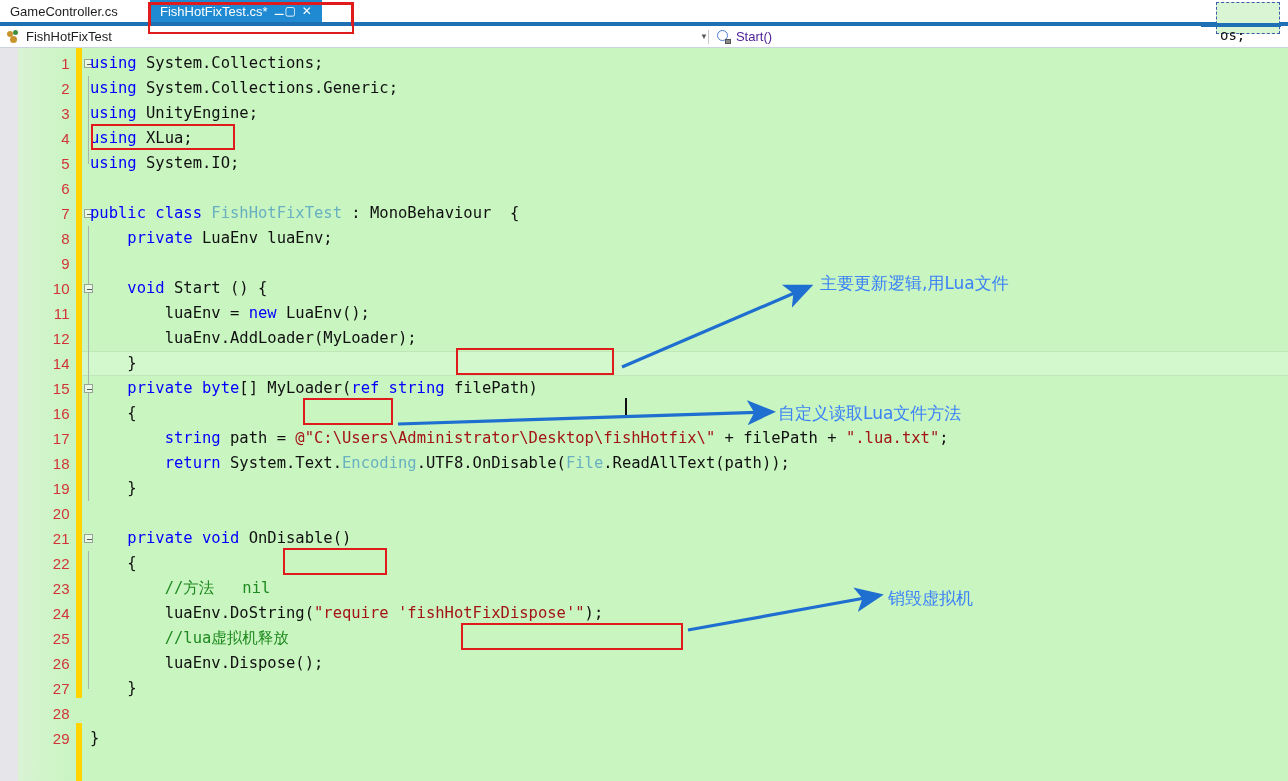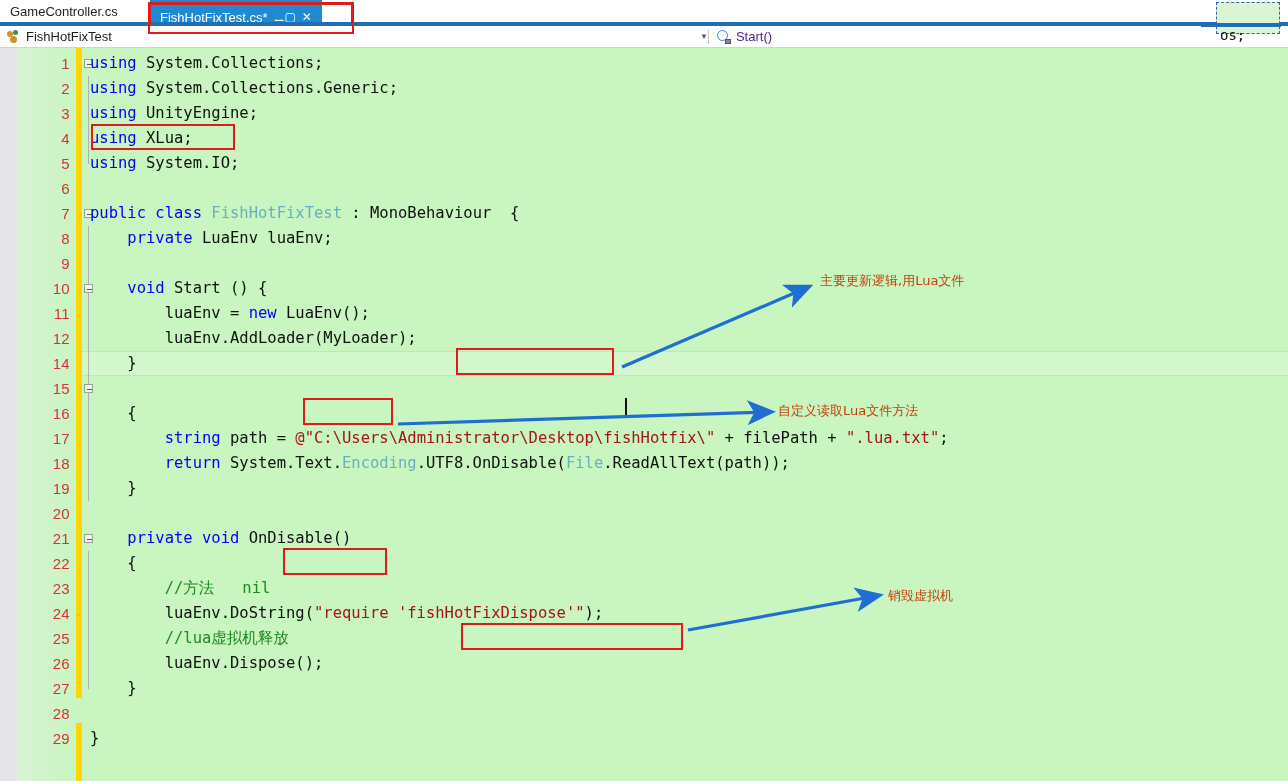--- a/index.html
+++ b/index.html
@@ -23,21 +23,21 @@
     padding:0 10px; font-size:13px; color:#1e1e1e;
     background:#ffffff; white-space:nowrap;
     font-family:"Liberation Sans", sans-serif;
     text-align:right;
   }
   .tab.inactive { color:#1e1e1e; }
   .tab.active {
     background:#1f8ad2; color:#ffffff;
   }
   #active-tab-wrap {
-    position:absolute; left:150px; top:0px; height:34px;
+    position:absolute; left:150px; top:0px; height:22px;
     display:flex; align-items:stretch;
   }
   .tab-pin, .tab-close {
     font-size:12px; line-height:1; color:#ffffff; cursor:default;
   }
   .tab-spacer-white { background:#ffffff; width:54px; }
   #tabstrip-underline {
     position:absolute; left:0; top:22px; width:1288px; height:4px;
     background:#1f6fb5;
   }
@@ -152,21 +152,21 @@
   .rbox { position:absolute; border:2.5px solid #e01b1b; pointer-events:none; }
 
   
   #overlay {
     position:absolute; left:0; top:0; width:1288px; height:781px;
     pointer-events:none;
   }
   .annot-text {
     position:absolute;
     font-family:"DejaVu Sans", sans-serif;
-    font-size:13px; color:#c2410c; white-space:nowrap;
+    font-size:17px; color:#3b82f6; white-space:nowrap;
   }
 
   
   #os-frag {
     position:absolute; left:1216px; top:2px; width:64px; height:32px;
     border:1px dashed #3b5ea8; background:#d9f5d3;
   }
   #os-frag .ostext {
     position:absolute; left:3px; top:24px;
     font-family:"DejaVu Sans Mono", monospace; font-size:14px; color:#101010;
@@ -234,21 +234,21 @@
       <div class="cline"><span class="lnum">4</span><span class="vline "></span><span class="ctext"><span class="kw">using </span><span class="pun">XLua;</span></span></div>
       <div class="cline"><span class="lnum">5</span><span class="vline half-bot"></span><span class="ctext"><span class="kw">using </span><span class="pun">System.IO;</span></span></div>
       <div class="cline"><span class="lnum">6</span><span class="ctext"></span></div>
       <div class="cline"><span class="lnum">7</span><span class="fold"></span><span class="ctext"><span class="kw">public class </span><span class="typ">FishHotFixTest</span><span class="pun"> : MonoBehaviour  {</span></span></div>
       <div class="cline"><span class="lnum">8</span><span class="vline "></span><span class="ctext"><span class="pun">    </span><span class="kw">private </span><span class="pun">LuaEnv luaEnv;</span></span></div>
       <div class="cline"><span class="lnum">9</span><span class="vline "></span><span class="ctext"></span></div>
       <div class="cline"><span class="lnum">10</span><span class="vline "></span><span class="fold"></span><span class="ctext"><span class="pun">    </span><span class="kw">void </span><span class="pun">Start () {</span></span></div>
       <div class="cline"><span class="lnum">11</span><span class="vline "></span><span class="ctext"><span class="pun">        luaEnv = </span><span class="kw">new </span><span class="pun">LuaEnv();</span></span></div>
       <div class="cline"><span class="lnum">12</span><span class="vline "></span><span class="ctext"><span class="pun">        luaEnv.AddLoader(MyLoader);</span></span></div>
       <div class="cline"><span class="lnum">14</span><span class="vline "></span><span class="ctext"><span class="pun">    }</span></span></div>
-      <div class="cline"><span class="lnum">15</span><span class="vline "></span><span class="fold"></span></div>
+      <div class="cline"><span class="lnum">15</span><span class="vline "></span><span class="fold"></span><span class="ctext"><span class="pun">    </span><span class="kw">private </span><span class="kw">byte</span><span class="pun">[] MyLoader(</span><span class="kw">ref string </span><span class="pun">filePath)</span></span></div>
       <div class="cline"><span class="lnum">16</span><span class="vline "></span><span class="ctext"><span class="pun">    {</span></span></div>
       <div class="cline"><span class="lnum">17</span><span class="vline "></span><span class="ctext"><span class="pun">        </span><span class="kw">string </span><span class="pun">path = </span><span class="str">@"C:\Users\Administrator\Desktop\fishHotfix\"</span><span class="pun"> + filePath + </span><span class="str">".lua.txt"</span><span class="pun">;</span></span></div>
       <div class="cline"><span class="lnum">18</span><span class="vline "></span><span class="ctext"><span class="pun">        </span><span class="kw">return </span><span class="pun">System.Text.</span><span class="typ">Encoding</span><span class="pun">.UTF8.OnDisable(</span><span class="typ">File</span><span class="pun">.ReadAllText(path));</span></span></div>
       <div class="cline"><span class="lnum">19</span><span class="vline "></span><span class="ctext"><span class="pun">    }</span></span></div>
       <div class="cline"><span class="lnum">20</span><span class="ctext"></span></div>
       <div class="cline"><span class="lnum">21</span><span class="fold"></span><span class="ctext"><span class="pun">    </span><span class="kw">private void </span><span class="pun">OnDisable()</span></span></div>
       <div class="cline"><span class="lnum">22</span><span class="vline "></span><span class="ctext"><span class="pun">    {</span></span></div>
       <div class="cline"><span class="lnum">23</span><span class="vline "></span><span class="ctext"><span class="pun">        </span><span class="cmt">//方法   nil</span></span></div>
       <div class="cline"><span class="lnum">24</span><span class="vline "></span><span class="ctext"><span class="pun">        luaEnv.DoString(</span><span class="str">"require 'fishHotFixDispose'"</span><span class="pun">);</span></span></div>
       <div class="cline"><span class="lnum">25</span><span class="vline "></span><span class="ctext"><span class="pun">        </span><span class="cmt">//lua虚拟机释放</span></span></div>

